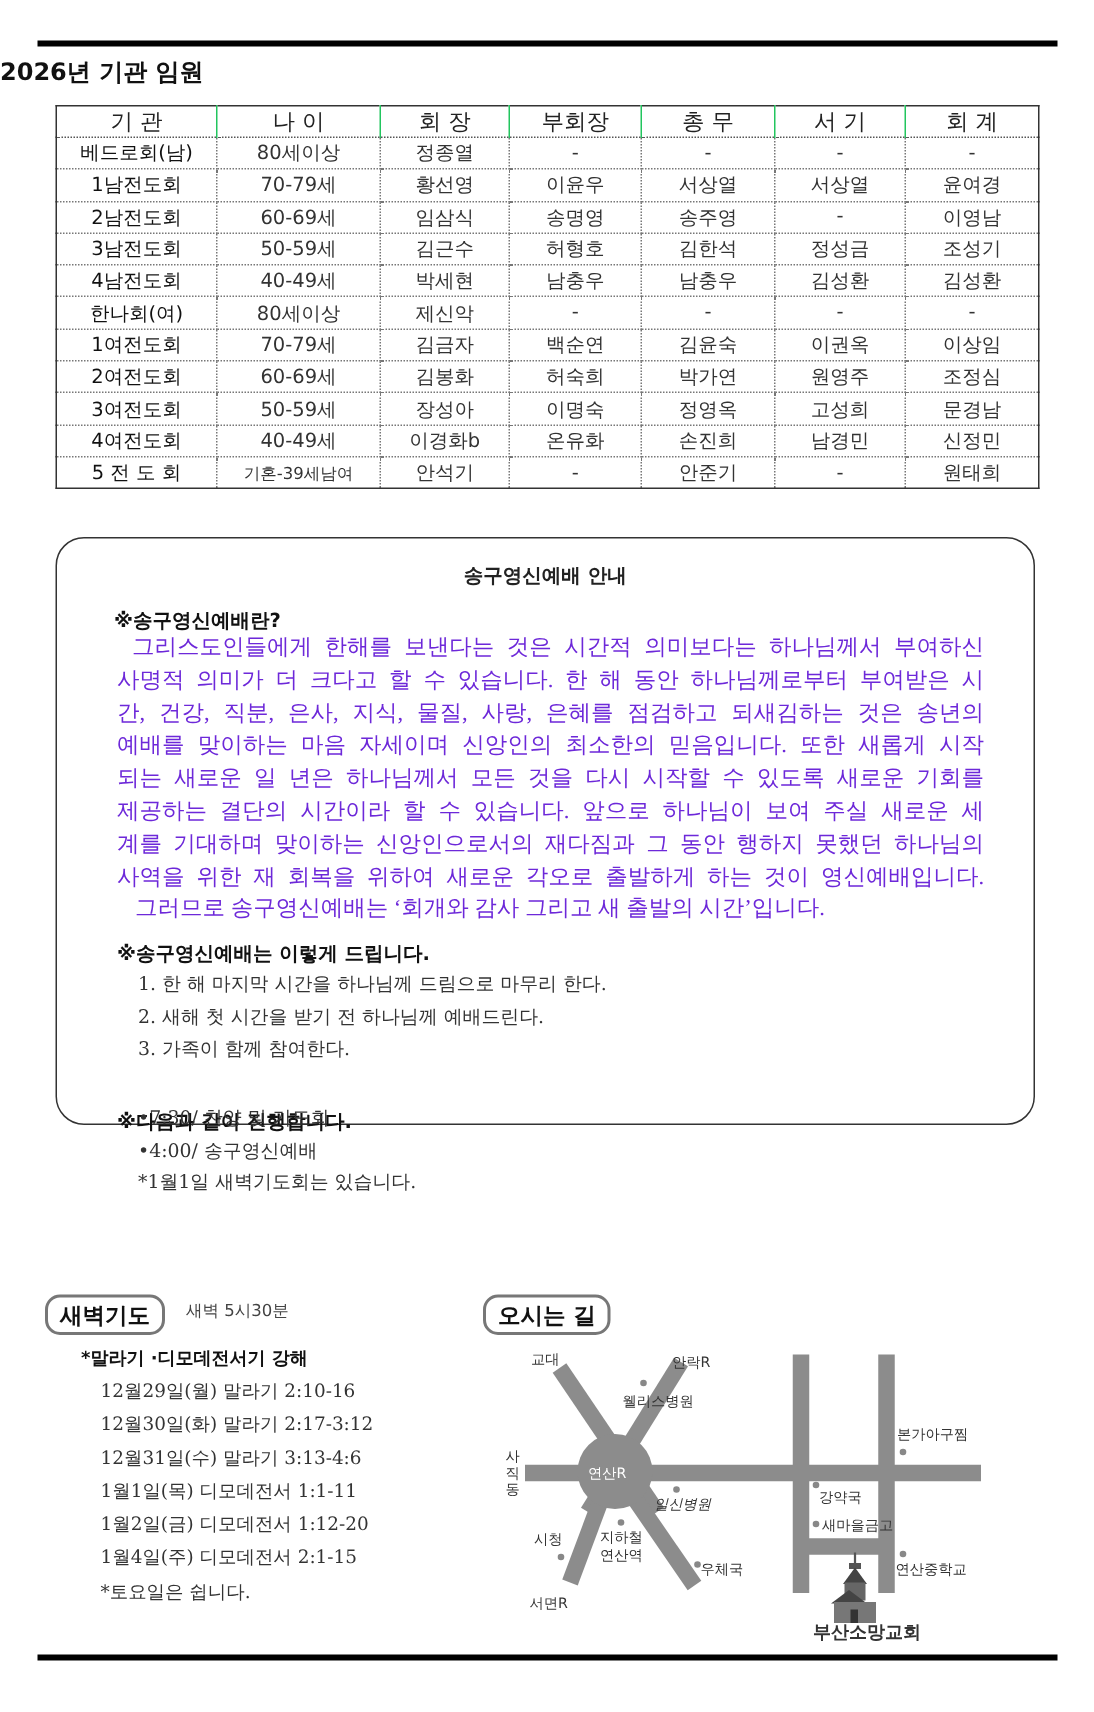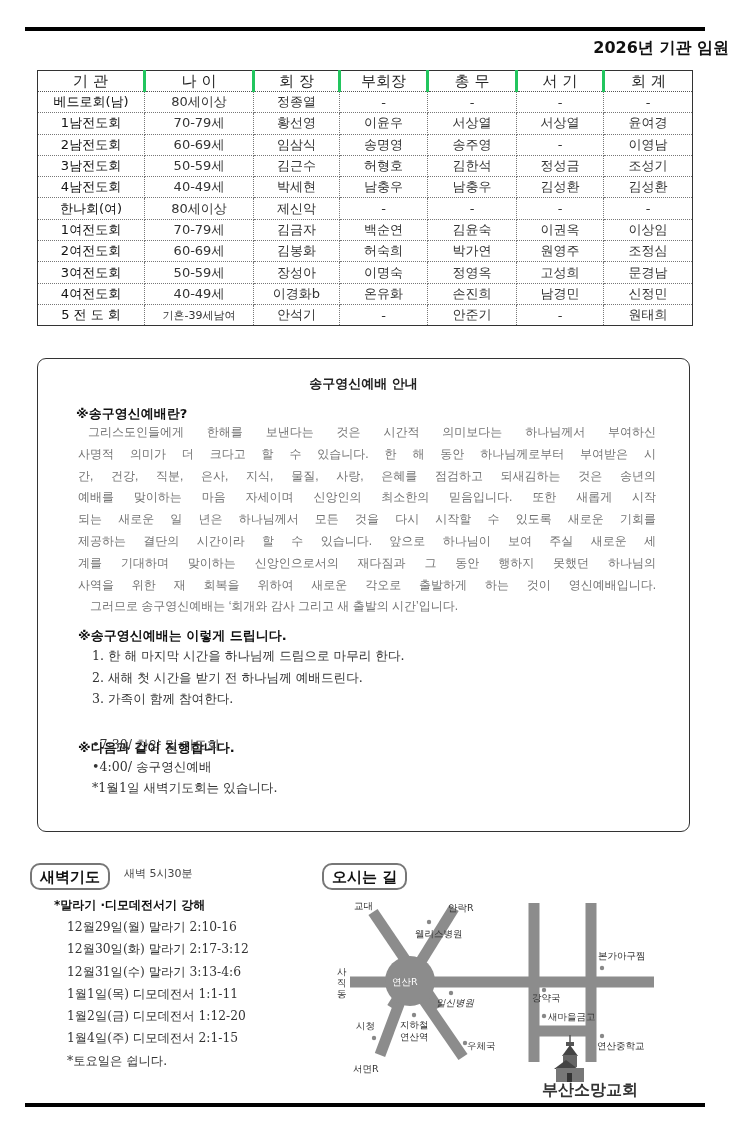--- a/index.html
+++ b/index.html
@@ -1,41 +1,41 @@
 <!DOCTYPE html>
 <html><head>
 <meta charset="utf-8">
 <style>
   * { box-sizing: border-box; margin: 0; padding: 0; }
   body { width: 729px; height: 1141px; background: #fff; position: relative; font-family: "DejaVu Sans", sans-serif; color: #222; overflow: hidden; }
   .rule { position: absolute; left: 25px; width: 680px; height: 4px; background: #000; }
-  .title { position: absolute; top: 38px; left: 0; width: 729px; text-align: right; font-size: 16px; font-weight: bold; color: #111; padding-left: 17px; }
+  .title { position: absolute; top: 38px; left: 0; width: 729px; text-align: left; font-size: 16px; font-weight: bold; color: #111; }
   table.officers { position: absolute; top: 70px; left: 37px; width: 656px; border-collapse: collapse; border: 1.5px solid #333; font-size: 13px; }
-  table.officers th { font-weight: normal; font-size: 15px; height: 21px; border-right: 3px solid #22c55e; border-bottom: 1px dotted #555; text-align: center; color: #222; }
+  table.officers th { font-weight: normal; font-size: 15px; height: 21px; border-right: 1px solid #22c55e; border-bottom: 1px dotted #555; text-align: center; color: #222; }
   table.officers td { height: 21.3px; border-right: 1px dotted #777; border-bottom: 1px dotted #777; text-align: center; color: #333; padding: 0; }
   table.officers td:first-child { font-size: 13px; color: #111; }
   table.officers tr:last-child td { border-bottom: none; }
   table.officers th:last-child, table.officers td:last-child { border-right: none; }
-  .notice { position: absolute; top: 358px; left: 37px; width: 653px; height: 474px; border: 1.5px solid #333; border-radius: 9px; }
+  .notice { position: absolute; top: 358px; left: 37px; width: 653px; height: 392px; border: 1.5px solid #333; border-radius: 19px; }
   .notice-title { position: absolute; top: 16px; left: 0; width: 100%; text-align: center; font-size: 13px; font-weight: bold; }
   .sect-head { position: absolute; left: 40px; font-size: 13px; font-weight: bold; color: #111; }
-  .para { position: absolute; left: 40px; width: 578px; font-family: Liberation Sans, sans-serif; font-size: 12px; line-height: 21.8px; color: #737373; text-align: justify; }
+  .para { position: absolute; left: 40px; width: 578px; font-family: Liberation Serif, serif; font-size: 15px; line-height: 21.8px; color: #6d28d9; text-align: justify; }
   .para .ln { display: block; white-space: nowrap; text-align-last: justify; }
   .para .ln.last { text-align-last: left; padding-left: 12px; }
   .para .ln.first { padding-left: 10px; }
   .list { position: absolute; left: 52px; font-family: "DejaVu Serif", serif; font-size: 12.6px; line-height: 21.5px; color: #333; }
   .list div { white-space: nowrap; }
   .pill { position: absolute; border: 2px solid #777; border-radius: 10px; font-weight: bold; font-size: 15px; color: #111; padding: 2px 8px; height: 27px; line-height: 21px; margin-top: 10px; }
   .pill-sub { position: absolute; font-size: 11px; color: #444; }
   .dawn-head { position: absolute; left: 54px; top: 897px; font-size: 12px; font-weight: bold; color: #111; }
   .dawn-list { position: absolute; left: 67px; top: 916px; font-family: "DejaVu Serif", serif; font-size: 12.3px; line-height: 22.3px; color: #333; }
   .dawn-list div { white-space: nowrap; }
   .map { position: absolute; left: 320px; top: 880px; width: 385px; height: 222px; }
   .map-label { position: absolute; font-size: 9.5px; color: #333; white-space: nowrap; }
-  .map-label.bold { font-weight: bold; font-size: 16px; }
+  .map-label.bold { font-weight: bold; font-size: 12px; }
 </style>
 </head>
 <body>
 
 <div class="rule" style="top:27px;"></div>
 
 <div class="title">2026년 기관 임원</div>
 
 <table class="officers">
   <thead>
@@ -237,19 +237,19 @@
   <div class="map-label" style="left:95px;top:48px;">웰리스병원</div>
   <div class="map-label" style="left:17px;top:86px;width:10px;line-height:11px;white-space:normal;">사직동</div>
   <div class="map-label" style="left:72px;top:96px;color:#fff;">연산R</div>
   <div class="map-label" style="left:116px;top:117px;font-style:italic;">일신병원</div>
   <div class="map-label" style="left:36px;top:140px;">시청</div>
   <div class="map-label" style="left:80px;top:139px;">지하철</div>
   <div class="map-label" style="left:80px;top:151px;">연산역</div>
   <div class="map-label" style="left:147px;top:160px;">우체국</div>
   <div class="map-label" style="left:33px;top:183px;">서면R</div>
   <div class="map-label" style="left:278px;top:70px;">본가아구찜</div>
-  <div class="map-label" style="left:212px;top:112px;text-align:right;">강약국</div>
+  <div class="map-label" style="left:226px;top:112px;text-align:right;">강약국</div>
   <div class="map-label" style="left:228px;top:131px;">새마을금고</div>
   <div class="map-label" style="left:277px;top:160px;">연산중학교</div>
   <div class="map-label bold" style="left:222px;top:200px;">부산소망교회</div>
 </div>
 
 <div class="rule" style="top:1103px;"></div>
 
 </body></html>

